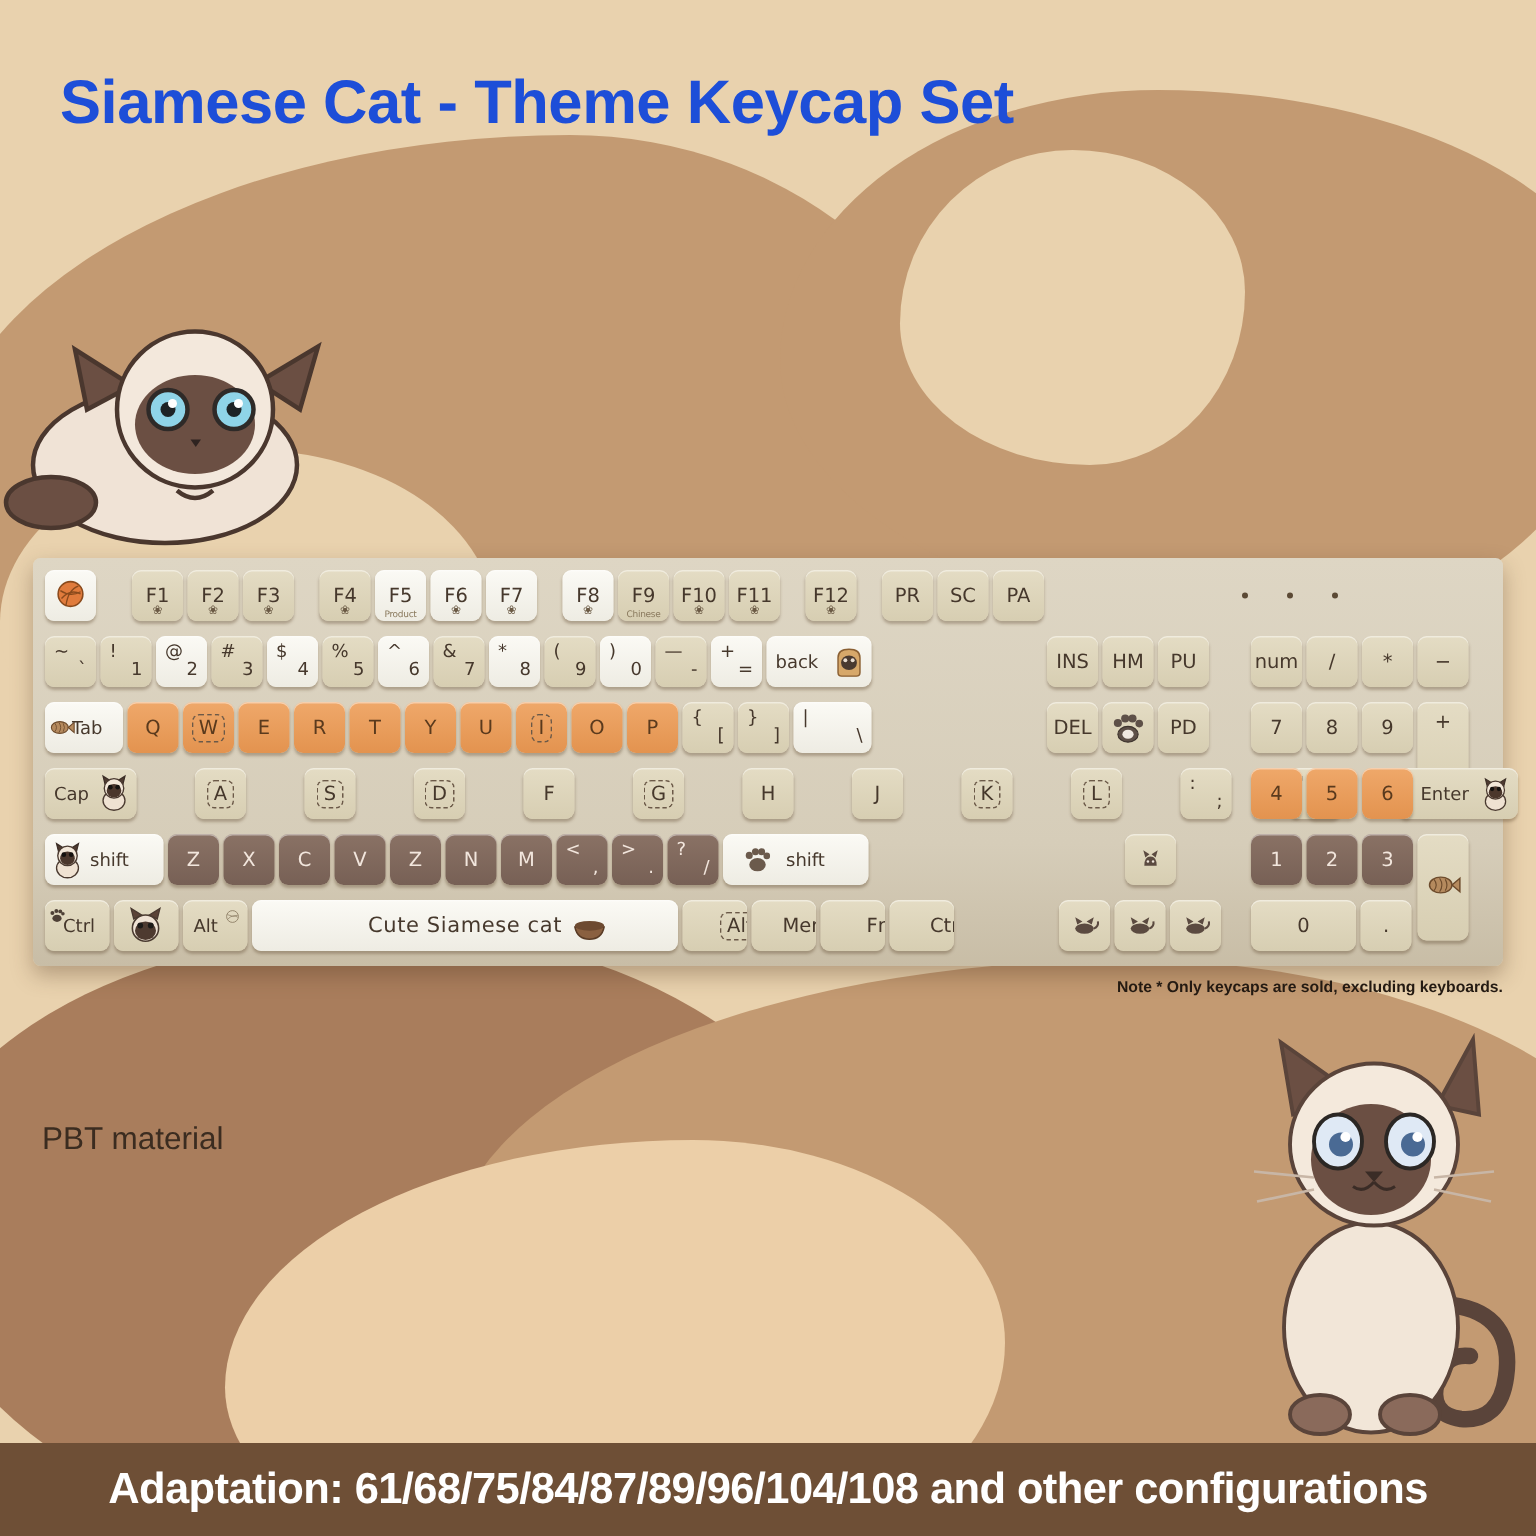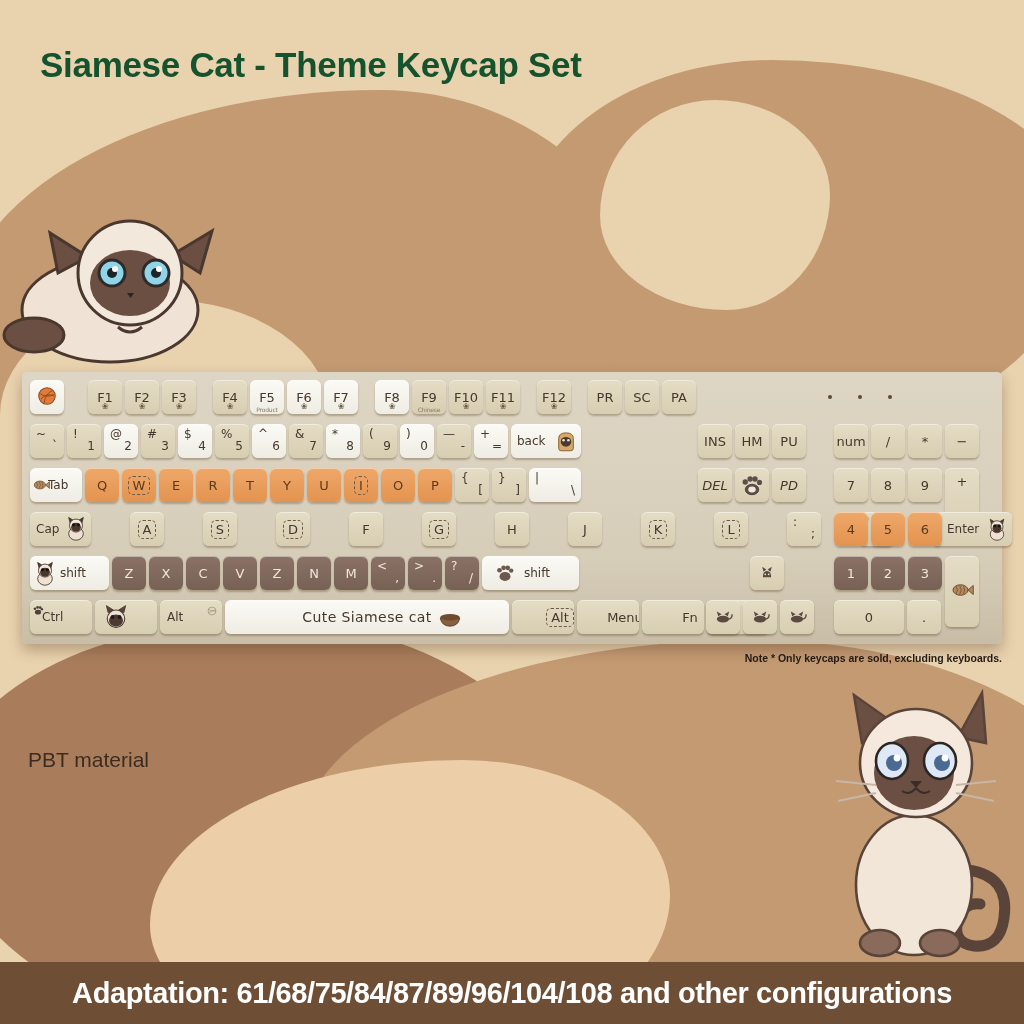--- a/index.html
+++ b/index.html
@@ -26,21 +26,21 @@
   .b6 { left:150px; top:760px; width:520px; height:300px;
         background:#eccfa8; border-radius:60% 40% 50% 50% / 55% 45% 55% 45%; }
   .b7 { left:640px; top:120px; width:180px; height:150px;
         background:#c39a72; border-radius:50%; }
   .b8 { left:0px; top:300px; width:330px; height:230px;
         background:#e9d2ae; border-radius:50% 50% 55% 45% / 50% 50% 50% 50%; }
 
   
   .title {
     position:absolute; left:40px; top:45px;
-    font-size:35px; font-weight:bold; color:#14532d;
+    font-size:41px; font-weight:bold; color:#1d4ed8;
     letter-spacing:-0.3px; white-space:nowrap;
   }
 
   
   #keyboard {
     position:absolute; left:22px; top:372px; width:980px; height:272px;
     background:linear-gradient(180deg,#ded6c4 0%,#d6cdb9 70%,#c8bda6 100%);
     border-radius:5px;
     box-shadow:0 6px 14px rgba(80,55,35,.35);
   }
@@ -51,21 +51,21 @@
     justify-content:center; flex-shrink:0;
     font-family:"DejaVu Sans", sans-serif;
     font-size:13px; color:#46382c;
     box-shadow:0 2px 2px rgba(90,65,40,.35), inset 0 1px 0 rgba(255,255,255,.45);
     overflow:hidden;
   }
   .tan   { background:linear-gradient(180deg,#e4dcc4 0%,#d7ceb2 100%); }
   .white { background:linear-gradient(180deg,#fbfaf5 0%,#eeece3 100%); }
   .orange{ background:linear-gradient(180deg,#efa86a 0%,#e3934f 100%); color:#5a3a1d; }
   .brown { background:linear-gradient(180deg,#8a7265 0%,#776055 100%); color:#f2e6dd; }
-  .k1  { width:34px; } .k125{ width:62px;padding-left:34px; } .k15 { width:52px; }
+  .k1  { width:34px; } .k125{ width:43px;padding-left:34px; } .k15 { width:52px; }
   .k175{ width:61px; } .k2  { width:70px; } .k225{ width:79px; }
   .k275{ width:97px; } .ksp { width:284px; }
   .tall { height:71px; }
 
   .dual { flex-direction:column; align-items:stretch; justify-content:center;
           padding:2px 6px; }
   .dual .up { font-size:12px; text-align:left; line-height:1; }
   .dual .lo { font-size:12px; text-align:right; line-height:1.1; }
   .sub { position:absolute; bottom:1px; left:0; right:0; text-align:center;
          font-size:6px; color:#8a7a5e; letter-spacing:-.2px; }
@@ -341,21 +341,21 @@
         </div>
         <div class="key tan k1 dual">
           <div class="up">}</div>
           <div class="lo">]</div>
         </div>
         <div class="key white k15 dual">
           <div class="up">|</div>
           <div class="lo">\</div>
         </div>
       </div>
-    <div class="krow" id="row-nav2" style="left:676px; top:96px;font-style:italic;">
+    <div class="krow" id="row-nav2" style="left:676px; top:96px;">
         <div class="key tan k1">
           <span>DEL</span>
         </div>
         <div class="key tan k1">
           <svg class="kimg" viewBox="0 0 32 32" style="width: 24px; height: 24px; left: 5px; top: 5px;">
             <ellipse cx="16" cy="22" rx="9" ry="7" fill="#5e5048" stroke="#3e342e" stroke-width="1"></ellipse>
             <ellipse cx="16" cy="22" rx="5" ry="4" fill="#efe8e0"></ellipse>
             <circle cx="7" cy="12" r="3.6" fill="#5e5048"></circle>
             <circle cx="13.5" cy="8" r="3.6" fill="#5e5048"></circle>
             <circle cx="20" cy="8" r="3.6" fill="#5e5048"></circle>

